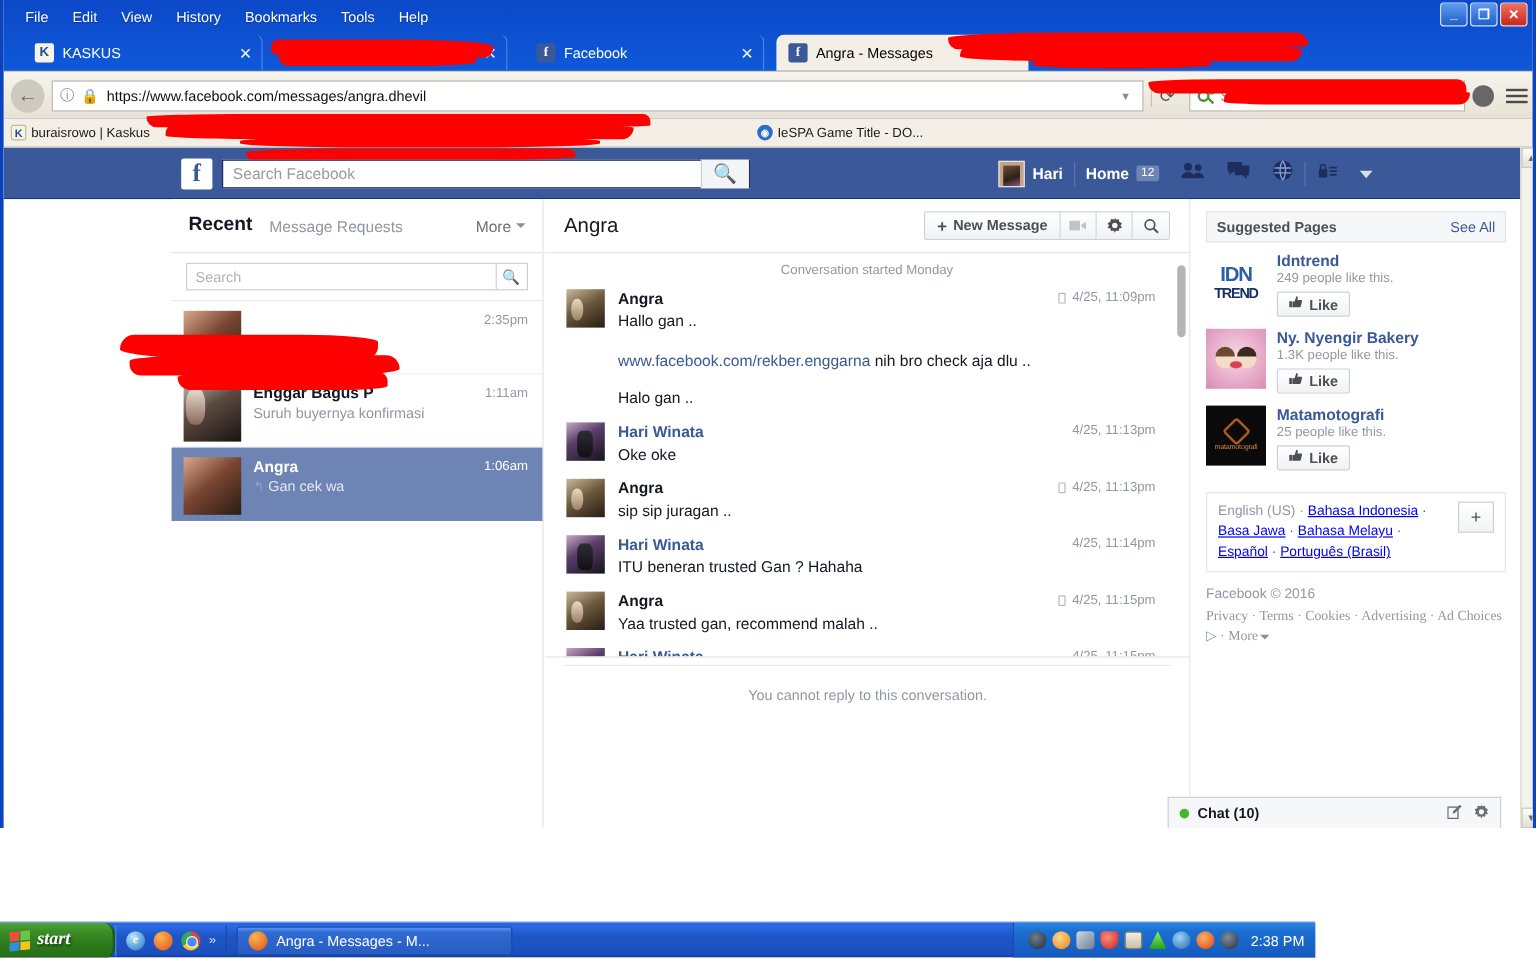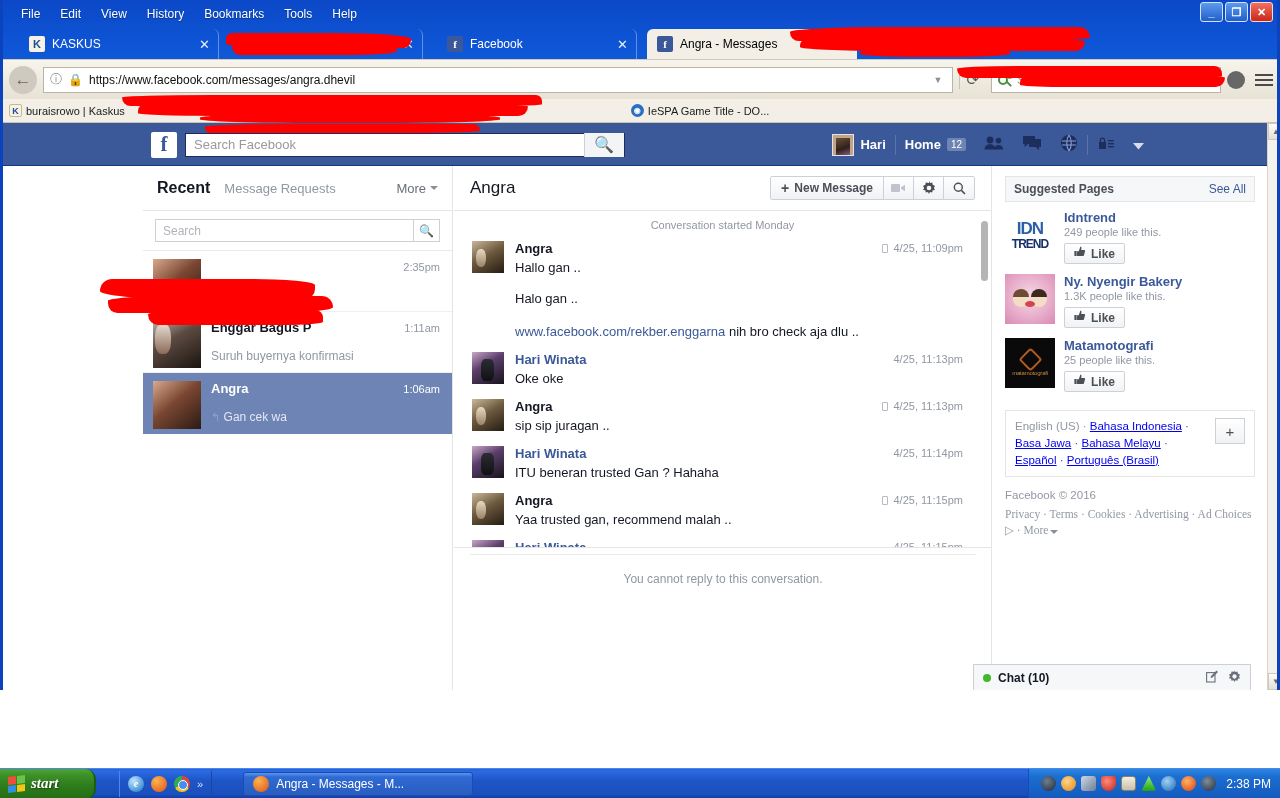--- a/index.html
+++ b/index.html
@@ -203,21 +203,21 @@
   }
   .conv.selected { background:#6d84b4; border-bottom-color:#6d84b4; }
   .conv-av { width:48px; height:48px; flex:0 0 auto; background:#444; overflow:hidden; position:relative;}
   .conv-av.a1 { background:linear-gradient(140deg,#d9a98c,#7a4632 45%,#2b1b13); }
   .conv-av.a2 { background:linear-gradient(150deg,#b9b3ae,#5c4a41 40%,#1a1410); }
   .conv-av.a2::after{content:"";position:absolute;left:2px;top:4px;width:16px;height:30px;
                      background:linear-gradient(180deg,#e6dcd2,#8c6a57);border-radius:40%;}
   .conv-body { flex:1 1 auto; min-width:0; }
   .conv-name { font-size:13px; font-weight:bold; color:#141823; }
   .conv.selected .conv-name { color:#ffffff; }
-  .conv-snip { font-size:12px; color:#9197a3; margin-top:14px; white-space:nowrap;
+  .conv-snip { font-size:12px; color:#9197a3; margin-top:2px; white-space:nowrap;
                overflow:hidden; text-overflow:ellipsis; }
   .conv.selected .conv-snip { color:#e3e7f1; }
   .conv-time { position:absolute; right:12px; top:10px; font-size:11px; color:#9197a3;}
   .conv.selected .conv-time { color:#ffffff; }
   .reply-arrow { color:#8fa3cc; font-size:11px; }
 
   
   .col-mid {
     position:absolute; left:451px; top:0; width:538px; height:524px; background:#fff;
     border-right:1px solid #e5e5e5;
@@ -318,23 +318,23 @@
 
   
   .chat-dock { position:absolute; right:16px; bottom:0; width:278px; height:26px;
                background:#f6f7f9; border:1px solid #ccd0d9; border-bottom:none;
                display:flex; align-items:center; padding:0 9px; gap:7px; }
   .chat-dot { width:8px; height:8px; border-radius:50%; background:#42b72a; }
   .chat-label { font-size:12px; font-weight:bold; color:#141823; }
   .chat-icons { margin-left:auto; display:flex; gap:9px; color:#6a6f7a; font-size:13px; }
 
   
-  .taskbar { position:absolute; left:0; bottom:0; width:1280px; height:30px;
+  .taskbar { position:absolute; left:0; bottom:0; width:1096px; height:30px;
              background:linear-gradient(180deg,#2a63d8 0%, #2b6ae3 9%, #1e55c6 40%, #1b4fbd 88%, #0f3da8 100%);
-             border-top:1px solid #4a88ef; display:flex; align-items:center;gap:23px; }
+             border-top:1px solid #4a88ef; display:flex; align-items:center; }
   .start-btn { width:96px; height:30px;
     background:linear-gradient(180deg,#52a533 0%,#3d9128 20%,#2e7d1c 55%,#246c14 100%);
     border-right:2px solid #1d5c10; border-top-right-radius:10px; border-bottom-right-radius:10px;
     display:flex; align-items:center; gap:6px; padding-left:8px; }
   .start-flag { width:17px; height:16px; display:grid; grid-template-columns:1fr 1fr;
                 grid-template-rows:1fr 1fr; gap:1px; transform:skewY(-6deg); }
   .start-flag i { display:block; }
   .sf1{background:#f04d3a;} .sf2{background:#6cc24a;} .sf3{background:#2f8fe0;} .sf4{background:#f5c518;}
   .start-txt { color:#fff; font-size:15px; font-style:italic; font-weight:bold;
                font-family:"Liberation Serif", serif; text-shadow:1px 1px 2px rgba(0,0,0,.5);}
@@ -621,27 +621,27 @@
               <div class="msg-av av-angra"></div>
               <div class="msg-col">
                 <div class="msg-name angra">Angra</div>
                 <div class="msg-text">Hallo gan ..</div>
               </div>
               <div class="msg-time">
                 <span class="mobile-ico"></span>
                 <span>4/25, 11:09pm</span>
               </div>
             </div>
-            <div class="msg-cont" style="padding-top:7px;">
-              <div class="msg-text">Halo gan ..</div>
-            </div>
             <div class="msg-cont">
               <div class="msg-text">
                 <a href="#">www.facebook.com/rekber.enggarna</a><span> nih bro check aja dlu ..</span>
               </div>
+            </div>
+            <div class="msg-cont" style="padding-top:7px;">
+              <div class="msg-text">Halo gan ..</div>
             </div>
 
             <div class="msg-row" style="padding-top:8px;">
               <div class="msg-av av-hari"></div>
               <div class="msg-col">
                 <div class="msg-name hari">Hari Winata</div>
                 <div class="msg-text">Oke oke</div>
               </div>
               <div class="msg-time" style="top:9px;">
                 <span>4/25, 11:13pm</span>

